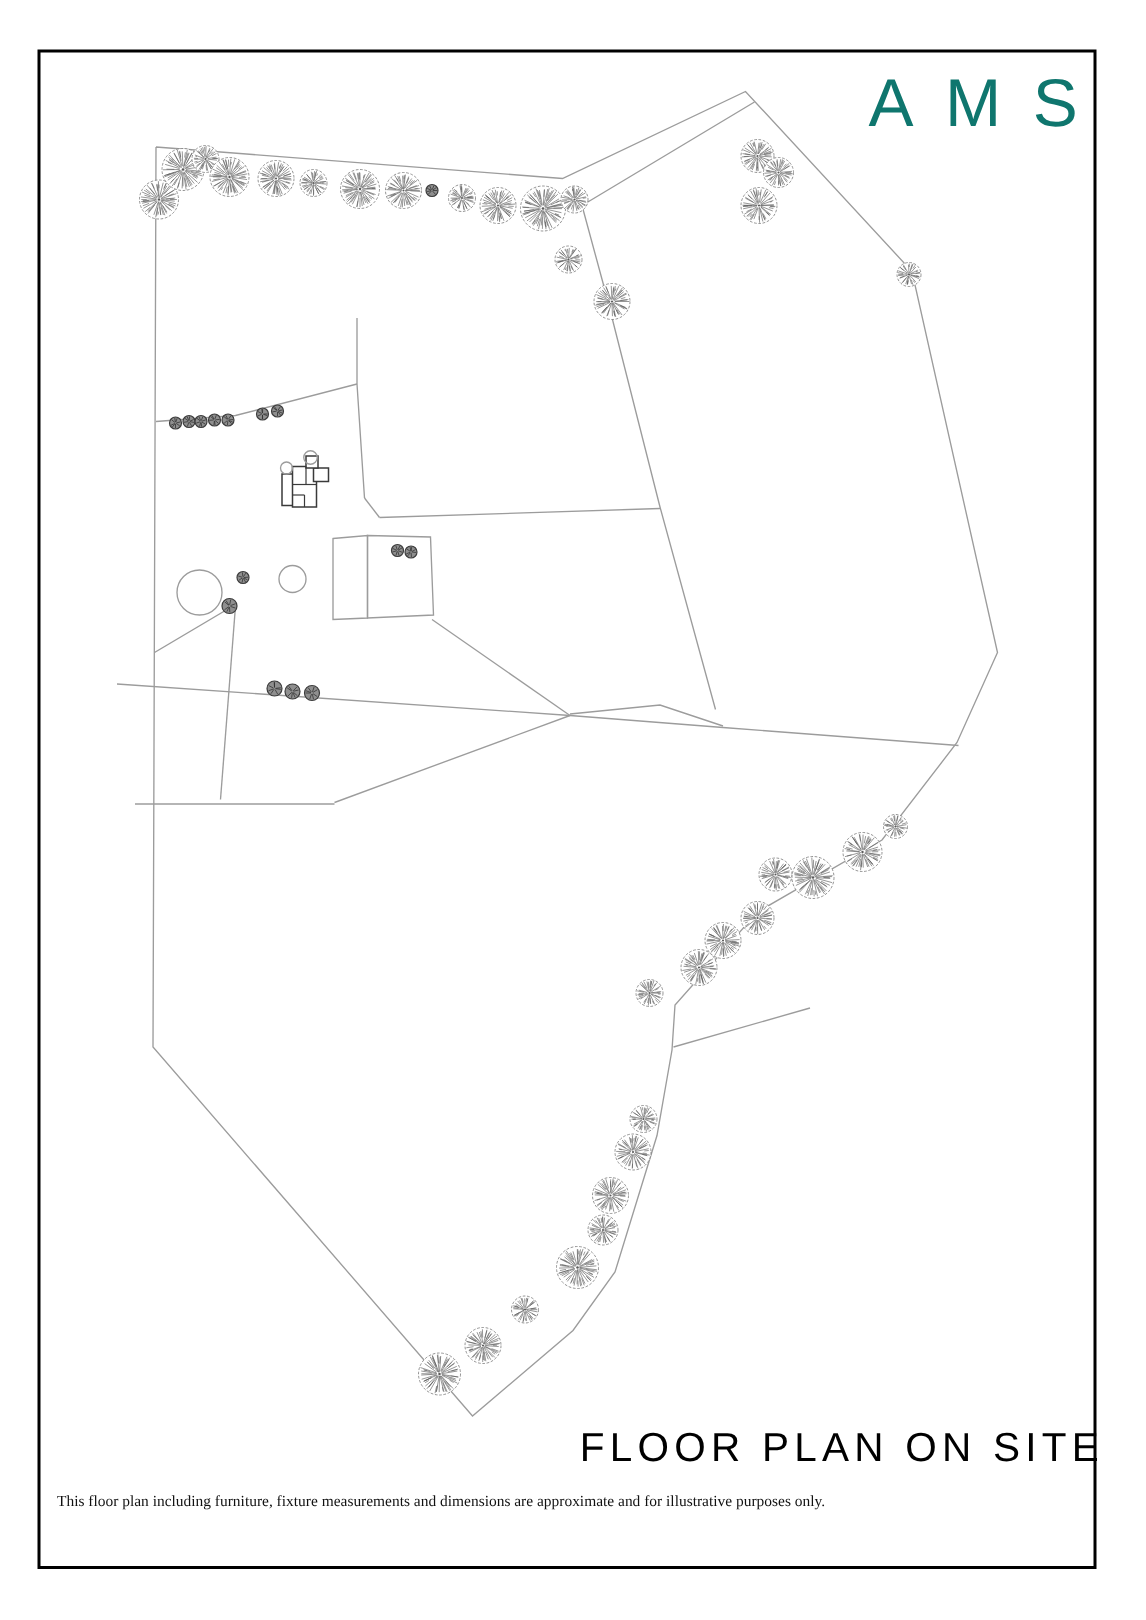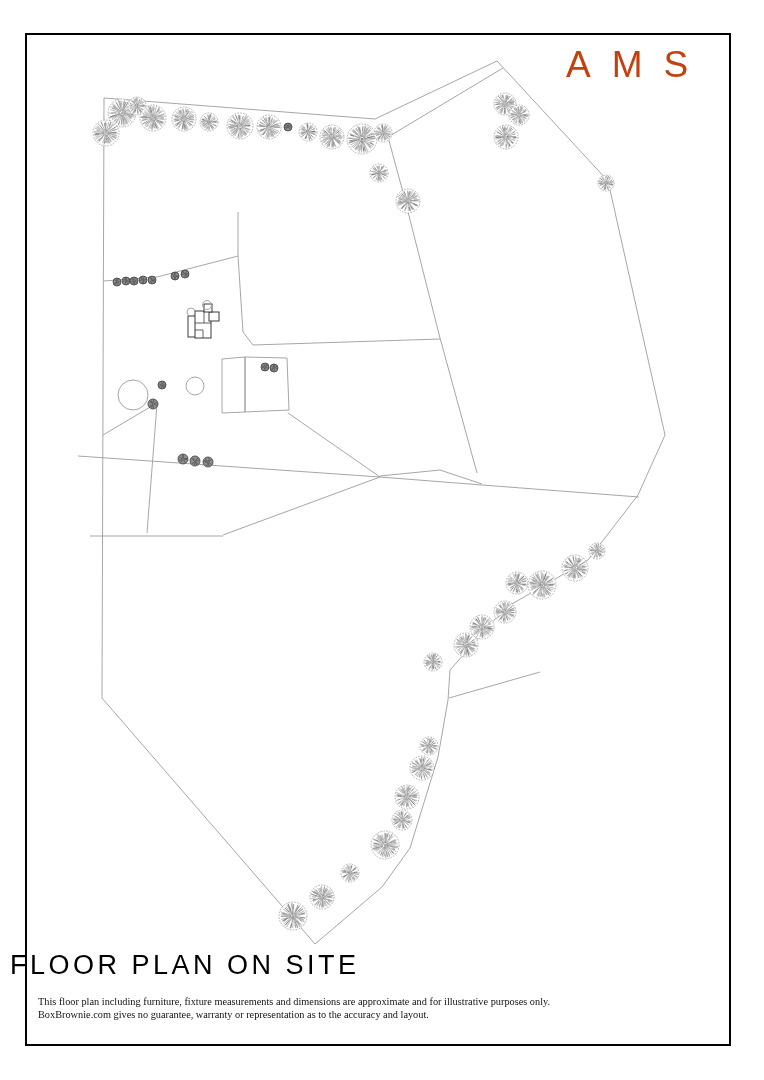--- a/index.html
+++ b/index.html
@@ -5,27 +5,27 @@
   html,body{margin:0;padding:0;background:#e8e8e8;}
   .page{
     position:relative;width:764px;height:1080px;background:#ffffff;
     font-family:"Liberation Sans", sans-serif;overflow:hidden;
   }
   .page-border{
     position:absolute;left:25px;top:33px;width:706px;height:1013px;
     border:2.5px solid #000;box-sizing:border-box;pointer-events:none;
   }
   .logo{
-    position:absolute;left:566px;top:46px;
-    font-size:37px;font-weight:400;letter-spacing:21px;color:#c2410c;
+    position:absolute;left:579px;top:46px;
+    font-size:45px;font-weight:400;letter-spacing:21px;color:#0f766e;
     line-height:1;white-space:nowrap;
   }
   .plan-svg{position:absolute;left:0;top:0;}
   .plan-title{
-    position:absolute;left:10px;top:950px;width:736px;text-align:left;
+    position:absolute;left:0;top:950px;width:736px;text-align:right;
     font-size:27px;letter-spacing:3.5px;color:#000;font-weight:400;
     white-space:nowrap;
   }
   .disclaimer{
     position:absolute;left:38px;top:995px;width:560px;
     font-size:10.3px;line-height:13px;color:#111;
   }
   .disclaimer div{white-space:nowrap;font-family:Liberation Serif, serif;}
 </style>
 </head>
@@ -303,16 +303,15 @@
         <circle cx="207" cy="305" r="4.5" fill="none" stroke="#9c9c9c" stroke-width="0.9"></circle>
       </g>
     </svg>
 
   <div class="logo">AMS</div>
 
   <div class="plan-title">FLOOR PLAN ON SITE</div>
 
   <div class="disclaimer">
     <div>This floor plan including furniture, fixture measurements and dimensions are approximate and for illustrative purposes only.</div>
-    <div>BoxBrownie.com gives no guarantee, warranty or representation as to the accuracy and layout.</div>
   </div>
 
 </div>
 
 </body></html>

